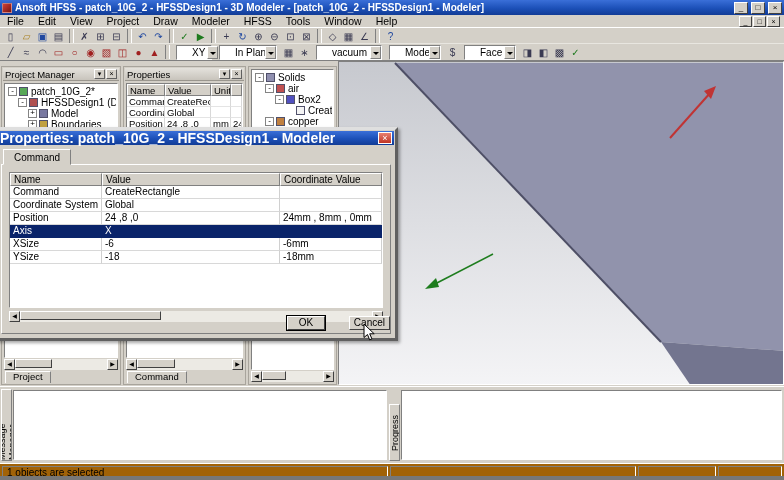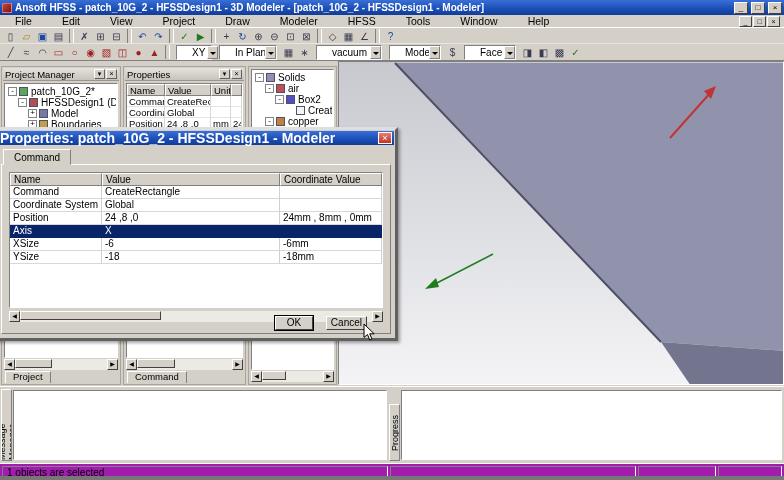--- a/index.html
+++ b/index.html
@@ -13,21 +13,21 @@
     display:flex;align-items:center;padding:0 2px;gap:3px}
   .app-icon{width:10px;height:10px;flex:none;border:1px solid rgba(255,255,255,.4);
     background:linear-gradient(135deg,#D04038,#7A1410)}
   .titlebar-text{color:#fff;font-size:10px;font-weight:bold;white-space:nowrap;overflow:hidden;flex:1}
   .win-btn{width:14px;height:12px;flex:none;background:#D4D0C8;border:1px solid;
     border-color:#FFF #404040 #404040 #FFF;font-size:8px;line-height:10px;text-align:center}
 
   
   .menubar{position:absolute;left:0;top:15px;width:784px;height:13px;display:flex;
     align-items:center;border-bottom:1px solid #FFF;background:#D4D0C8}
-  .menu-item{padding:0 15px;font-size:10.5px;line-height:13px}
+  .menu-item{padding:0 7px;font-size:10.5px;line-height:13px}
   .mdi-btns{margin-left:auto;display:flex;gap:1px;padding-right:2px}
   .mdi-btn{width:13px;height:11px;background:#D4D0C8;border:1px solid;
     border-color:#FFF #404040 #404040 #FFF;font-size:7px;line-height:9px;text-align:center}
 
   
   .toolbar{position:absolute;display:flex;align-items:center;gap:1px;padding-left:3px;background:#D4D0C8}
   .tb1{left:0;top:28px;width:784px;height:16px;border-bottom:1px solid #E8E6E0}
   .tb2{left:0;top:44px;width:784px;height:17px;border-bottom:1px solid #808080}
   .tb-host{display:flex;align-items:center;gap:1px}
   .tb-icon{width:15px;height:14px;font-size:10px;line-height:13px;text-align:center;
@@ -118,38 +118,38 @@
     padding:0 3px;overflow:hidden;white-space:nowrap}
   .drow{display:flex;height:13px;font-size:10px}
   .dc{padding:0 3px;border-right:1px solid #D0D0D0;border-bottom:1px solid #D8D8D8;
     overflow:hidden;white-space:nowrap}
   .d-name{width:92px;flex:none}.d-val{width:178px;flex:none}.d-eval{flex:1}
   .drow.selected .dc{background:#0A246A;color:#FFF;border-color:#0A246A}
   .dlg-hscroll{position:absolute;left:7px;right:7px;top:146px;height:11px}
   .dlg-showhidden{position:absolute;left:0;right:0;top:160px;height:13px;display:flex;
     justify-content:center;align-items:center;gap:4px;font-size:10px}
   .checkbox{width:10px;height:10px;background:#FFF;border:1px solid;border-color:#808080 #FFF #FFF #808080}
-  .dlg-buttons{position:absolute;right:23px;bottom:3px;display:flex;gap:13px}
+  .dlg-buttons{position:absolute;right:0;bottom:3px;display:flex;gap:24px}
   .btn{min-width:38px;height:14px;background:#D4D0C8;font-size:10px;line-height:12px;
     text-align:center;border:1px solid;border-color:#FFF #404040 #404040 #FFF;padding:0 4px}
   .btn-ok{outline:1px solid #000}
 
   
   #dock{position:absolute;left:0;top:386px;width:784px;height:77px;background:#D4D0C8;border-top:1px solid #FFF}
   .vtab{position:absolute;writing-mode:vertical-rl;transform:rotate(180deg);font-size:9px;
     background:#D4D0C8;border:1px solid;border-color:#808080 #FFF #FFF #808080;
     display:flex;align-items:center;justify-content:center;overflow:hidden}
   #mm-tab{left:1px;top:2px;width:11px;height:72px}
   #prog-tab{left:389px;top:17px;width:11px;height:57px}
   .dock-body{position:absolute;background:#FFF;border:1px solid;border-color:#808080 #FFF #FFF #808080}
   #mm-body{left:13px;top:3px;width:374px;height:70px}
   #prog-body{left:401px;top:3px;width:381px;height:70px}
 
   
-  #statusbar{position:absolute;left:0;top:463px;width:784px;height:17px;background:#a21caf;
+  #statusbar{position:absolute;left:0;top:463px;width:784px;height:17px;background:#a16207;
     border-top:1px solid #FFF;display:flex;gap:2px;padding:2px 2px}
   .status-cell{border:1px solid;border-color:#808080 #FFF #FFF #808080;font-size:10px;
     line-height:11px;padding:0 4px;overflow:hidden;white-space:nowrap}
   .sc1{width:386px;flex:none}.sc2{width:246px;flex:none}.sc3{width:78px;flex:none}.sc4{flex:1}
 
   #cursor{position:absolute;left:363px;top:323px;z-index:99;pointer-events:none}
 </style>
 </head>
 <body>
 

